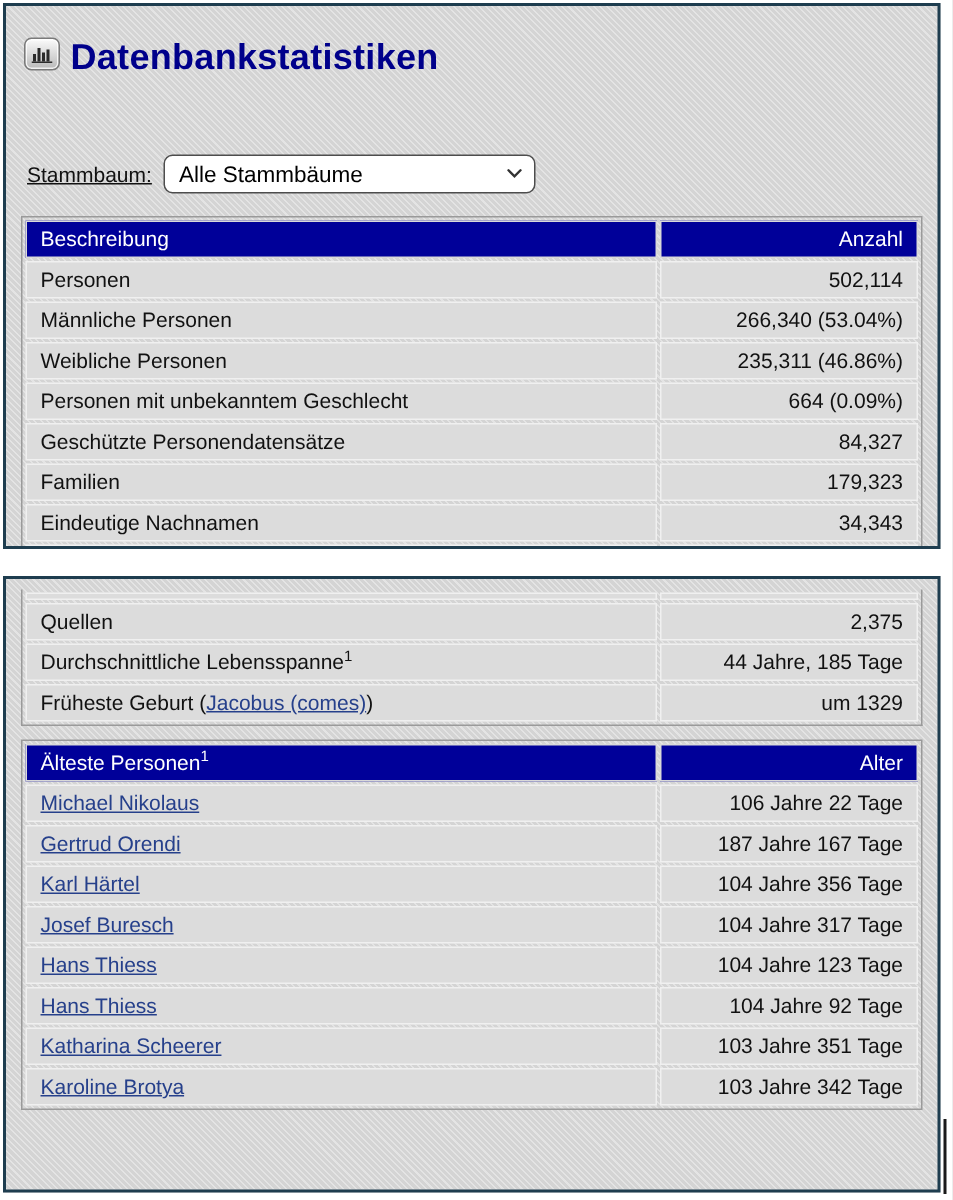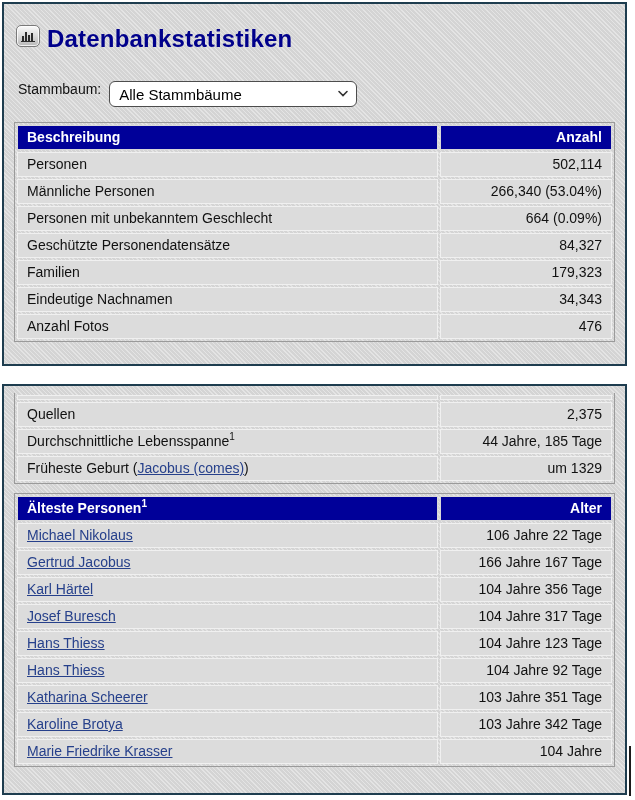--- a/index.html
+++ b/index.html
@@ -36,42 +36,42 @@
   .title-row{display:flex;align-items:flex-start;gap:7px;margin-top:21px;margin-left:2px;height:30px;}
   .app-icon{
     width:24px;height:22px;border-radius:5px;border:1px solid #7a7a7a;
     background:linear-gradient(#fbfbfb,#b9b9b9);
     box-shadow:inset 0 0 0 1px rgba(255,255,255,.8);
     display:flex;align-items:center;justify-content:center;flex:0 0 auto;
   }
   .page-title{font-size:24px;font-weight:bold;color:var(--title_navy);letter-spacing:0.2px;}
 
   
-  .form-row{display:flex;margin-top:26px;margin-left:4px;height:26px;}
+  .form-row{display:flex;align-items:center;margin-top:48px;margin-left:4px;height:26px;text-decoration:underline;}
   .form-label{font-size:14px;margin-right:8px;}
   .select-wrap{position:relative;width:248px;height:26px;}
   select.tree-select{
     -webkit-appearance:none;appearance:none;
     width:100%;height:26px;border:1px solid #4d4d4d;border-radius:6px;
     background:#ffffff;font-family:"Liberation Sans",sans-serif;font-size:15px;
     padding:0 28px 0 9px;color:#000;
   }
   .chevron{position:absolute;right:8px;top:8px;pointer-events:none;line-height:0;}
 
   
   table.tbl{
     width:100%;border-collapse:separate;border-spacing:2px;
     border:1px solid var(--table_outline);
     table-layout:fixed;
   }
   table.tbl col.c-desc{width:71%;}
   table.tbl col.c-val{width:29%;}
   .tbl th{
     background:var(--header_bg);color:var(--header_text);
-    font-size:14px;font-weight:bold;text-align:left;
+    font-size:14px;font-weight:normal;text-align:left;
     padding:3px 9px;line-height:17px;border:1px solid #d9d9d9;
   }
   .tbl th.val{text-align:right;}
   .tbl td{
     background:var(--cell_bg);border:1px solid var(--cell_border);
     font-size:14px;line-height:17px;padding:3px 9px;
     overflow:hidden;white-space:nowrap;
   }
   .tbl td.val{text-align:right;}
   .tbl tr.cut td{height:5px;padding:0;line-height:0;}
@@ -127,20 +127,24 @@
     <tbody id="stats-tbody">
         <tr>
           <td class="desc"><span>Personen</span></td>
           <td class="val">502,114</td>
         </tr>
         <tr>
           <td class="desc"><span>Männliche Personen</span></td>
           <td class="val">266,340 (53.04%)</td>
         </tr>
         <tr>
+          <td class="desc"><span>Weibliche Personen</span></td>
+          <td class="val">235,311 (46.86%)</td>
+        </tr>
+        <tr>
           <td class="desc"><span>Personen mit unbekanntem Geschlecht</span></td>
           <td class="val">664 (0.09%)</td>
         </tr>
         <tr>
           <td class="desc"><span>Geschützte Personendatensätze</span></td>
           <td class="val">84,327</td>
         </tr>
         <tr>
           <td class="desc"><span>Familien</span></td>
           <td class="val">179,323</td>
@@ -194,22 +198,22 @@
         <th class="desc"><span>Älteste Personen</span><sup>1</sup></th>
         <th class="val">Alter</th>
       </tr>
     </thead>
     <tbody id="oldest-tbody">
         <tr>
           <td class="desc"><a class="plink">Michael Nikolaus</a></td>
           <td class="val">106 Jahre 22 Tage</td>
         </tr>
         <tr>
-          <td class="desc"><a class="plink">Gertrud Jacobus</a></td>
-          <td class="val">166 Jahre 167 Tage</td>
+          <td class="desc"><a class="plink">Gertrud Orendi</a></td>
+          <td class="val">187 Jahre 167 Tage</td>
         </tr>
         <tr>
           <td class="desc"><a class="plink">Karl Härtel</a></td>
           <td class="val">104 Jahre 356 Tage</td>
         </tr>
         <tr>
           <td class="desc"><a class="plink">Josef Buresch</a></td>
           <td class="val">104 Jahre 317 Tage</td>
         </tr>
         <tr>
@@ -220,22 +224,18 @@
           <td class="desc"><a class="plink">Hans Thiess</a></td>
           <td class="val">104 Jahre 92 Tage</td>
         </tr>
         <tr>
           <td class="desc"><a class="plink">Katharina Scheerer</a></td>
           <td class="val">103 Jahre 351 Tage</td>
         </tr>
         <tr>
           <td class="desc"><a class="plink">Karoline Brotya</a></td>
           <td class="val">103 Jahre 342 Tage</td>
-        </tr>
-        <tr>
-          <td class="desc"><a class="plink">Marie Friedrike Krasser</a></td>
-          <td class="val">104 Jahre</td>
         </tr>
       </tbody>
   </table>
 </div>
 
 <div class="scroll-line"></div>
 
 </body></html>

